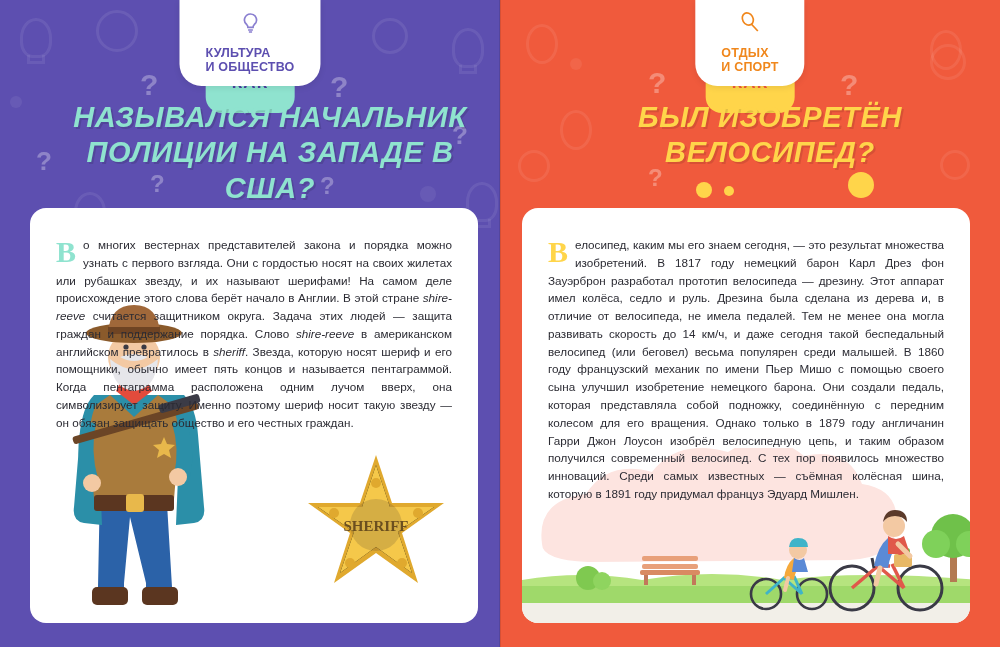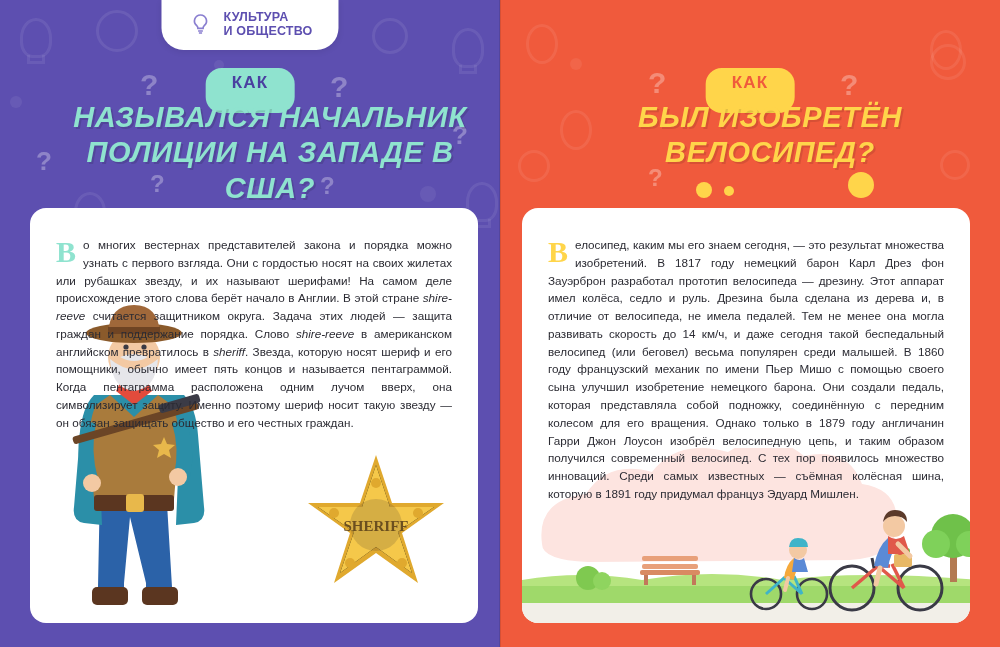--- a/index.html
+++ b/index.html
@@ -89,20 +89,21 @@
     left: 50%;
     transform: translateX(-50%);
     background: #ffffff;
     border-radius: 0 0 22px 22px;
     padding: 10px 26px 12px 26px;
     display: flex;
     align-items: center;
     gap: 10px;
     box-shadow: 0 2px 6px rgba(0,0,0,0.08);
     z-index: 5;
+    flex-direction: column;
   }
   .chip-icon {
     width: 26px;
     height: 26px;
     flex: 0 0 26px;
     display: flex;
     align-items: center;
     justify-content: center;
   }
   .chip-text {
@@ -378,20 +379,32 @@
       <div class="d d-racket" style="left:430px;top:30px;"></div>
       <div class="d d-ball" style="left:430px;top:44px;width:30px;height:30px;"></div>
       <div class="d d-ball" style="left:18px;top:150px;width:26px;height:26px;"></div>
       <div class="d d-ball" style="left:440px;top:150px;width:24px;height:24px;"></div>
       <div class="d d-dot" style="left:196px;top:182px;width:16px;height:16px;background:#ffd54a;opacity:1;"></div>
       <div class="d d-dot" style="left:224px;top:186px;width:10px;height:10px;background:#ffd54a;opacity:1;"></div>
       <div class="d d-dot" style="left:348px;top:172px;width:26px;height:26px;background:#ffd54a;opacity:1;"></div>
       <div class="d d-dot" style="left:70px;top:58px;width:12px;height:12px;"></div>
     </div>
 
+    <div class="chip chip-right">
+      <span class="chip-icon">
+        <svg width="24" height="24" viewBox="0 0 24 24" fill="none" stroke="#f0871c" stroke-width="1.7">
+          <ellipse cx="9.5" cy="8" rx="5.2" ry="6.4" transform="rotate(-30 9.5 8)"></ellipse>
+          <path d="M13 13 L19.5 20"></path>
+        </svg>
+      </span>
+      <span>
+        <span class="chip-text" style="display:block">ОТДЫХ</span>
+        <span class="chip-text" style="display:block">И СПОРТ</span>
+      </span>
+    </div>
 
     <div class="kak kak-right">КАК</div>
 
     <div class="title title-right">БЫЛ ИЗОБРЕТЁН ВЕЛОСИПЕД?</div>
 
     <div class="card">
       <div class="card-body">
         <div class="bodytext">
           <span class="dropcap dropcap-right">В</span>
           <span>елосипед, каким мы его знаем сегодня, — это результат множества изобретений. В 1817 году немецкий барон Карл Дрез фон Зауэрброн разработал прототип велосипеда — дрезину. Этот аппарат имел колёса, седло и руль. Дрезина была сделана из дерева и, в отличие от велосипеда, не имела педалей. Тем не менее она могла развивать скорость до 14 км/ч, и даже сегодня такой беспедальный велосипед (или беговел) весьма популярен среди малышей. В 1860 году французский механик по имени Пьер Мишо с помощью своего сына улучшил изобретение немецкого барона. Они создали педаль, которая представляла собой подножку, соединённую с передним колесом для его вращения. Однако только в 1879 году англичанин Гарри Джон Лоусон изобрёл велосипедную цепь, и таким образом получился современный велосипед. С тех пор появилось множество инноваций. Среди самых известных — съёмная колёсная шина, которую в 1891 году придумал француз Эдуард Мишлен.</span>

